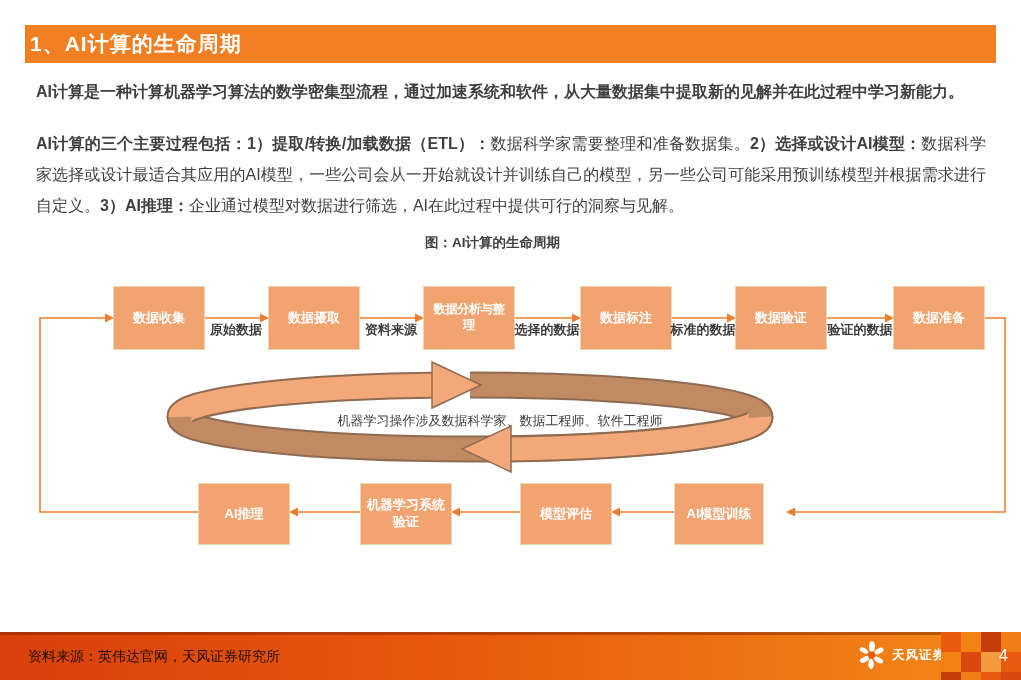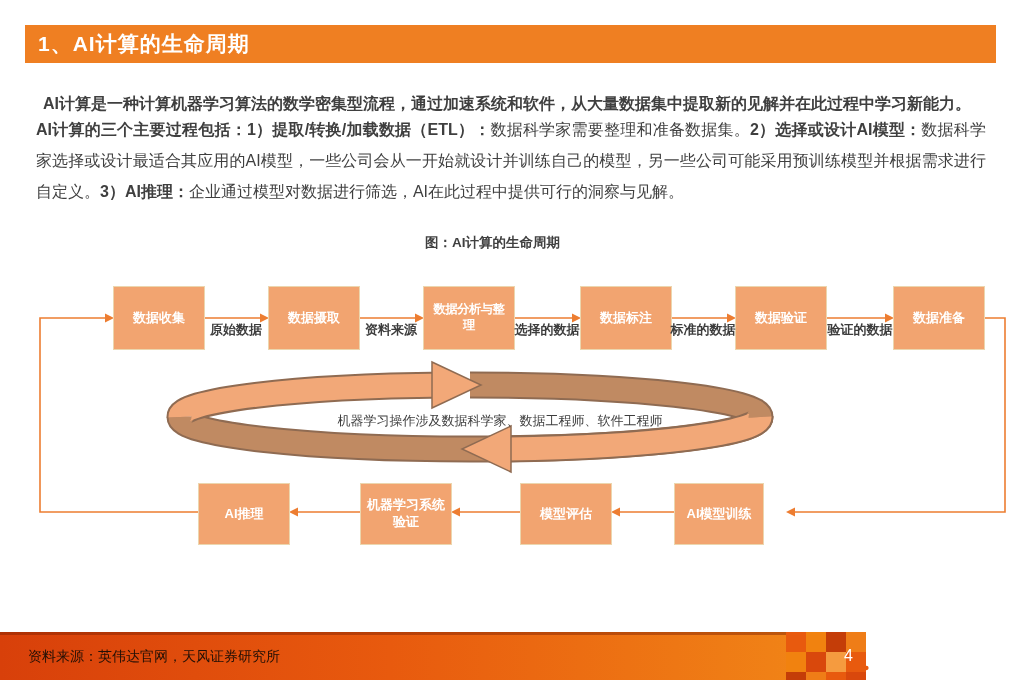--- a/index.html
+++ b/index.html
@@ -1,27 +1,27 @@
 <!DOCTYPE html>
 <html><head>
 <meta charset="utf-8">
 <style>
   html,body{margin:0;padding:0;background:#ffffff;}
   .slide{position:relative;width:1021px;height:680px;background:#ffffff;overflow:hidden;
          font-family:"Liberation Sans","DejaVu Sans",sans-serif;}
 
   
   .header-bar{position:absolute;left:25px;top:25px;width:971px;height:38px;background:#ef7f22;
-              display:flex;align-items:center;box-sizing:border-box;padding-left:13px;}
+              display:flex;align-items:center;box-sizing:border-box;padding-left:5px;}
   .header-title{color:#ffffff;font-size:21px;font-weight:bold;letter-spacing:1px;}
 
   
   .para{position:absolute;left:36px;width:950px;color:#3f3f3f;font-size:16px;line-height:31px;text-align:justify;}
-  .p1{top:88px;font-weight:bold;margin-left:7px;}
-  .p2{top:114px;}
+  .p1{top:76px;font-weight:bold;}
+  .p2{top:128px;}
   .p2 b{font-weight:bold;}
 
   
   .fig-title{position:absolute;left:0;top:234px;width:985px;text-align:center;
              font-size:13.5px;font-weight:bold;color:#404040;}
 
   
   .node{position:absolute;width:92px;background:#f2a470;border:1px solid #ecd6ae;color:#ffffff;
         font-weight:bold;font-size:13px;line-height:1.3;display:flex;align-items:center;justify-content:center;
         text-align:center;box-sizing:border-box;padding:0 6px;}
@@ -31,21 +31,21 @@
 
   .edge-label{position:absolute;top:321px;width:80px;text-align:center;
               color:#3d3d3d;font-weight:bold;font-size:13px;}
 
   .loop-text{position:absolute;left:335px;top:412px;width:330px;text-align:center;white-space:nowrap;
              font-size:13px;font-weight:normal;color:#3d3d3d;}
 
   .diagram-svg{position:absolute;left:0;top:0;pointer-events:none;}
 
   
-  .footer{position:absolute;left:0;bottom:0;width:866px;height:48px;
+  .footer{position:absolute;left:0;bottom:0;width:1021px;height:48px;
           background:linear-gradient(90deg,#d8400a 0%,#e85a0e 45%,#f28a18 100%);margin-top:43px;}
   .footer-top-edge{position:absolute;left:0;top:0;width:100%;height:3px;background:rgba(125,30,0,.45);}
   .source-text{position:absolute;left:28px;top:16px;font-size:14px;color:#231006;}
   .brand{position:absolute;left:858px;top:8px;display:flex;align-items:center;}
   .brand-name-wrap{margin-left:6px;display:flex;flex-direction:row;}
   .brand-name{color:#ffffff;font-size:12.5px;font-weight:bold;letter-spacing:1px;line-height:14px;}
   .brand-sub{color:#ffffff;font-size:6px;letter-spacing:1.2px;line-height:7px;}
   .checker{position:absolute;right:0;top:0;width:80px;height:48px;display:grid;
            grid-template-columns:repeat(4,20px);grid-template-rows:20px 20px 8px;overflow:hidden;}
   .checker div{width:20px;height:20px;}

